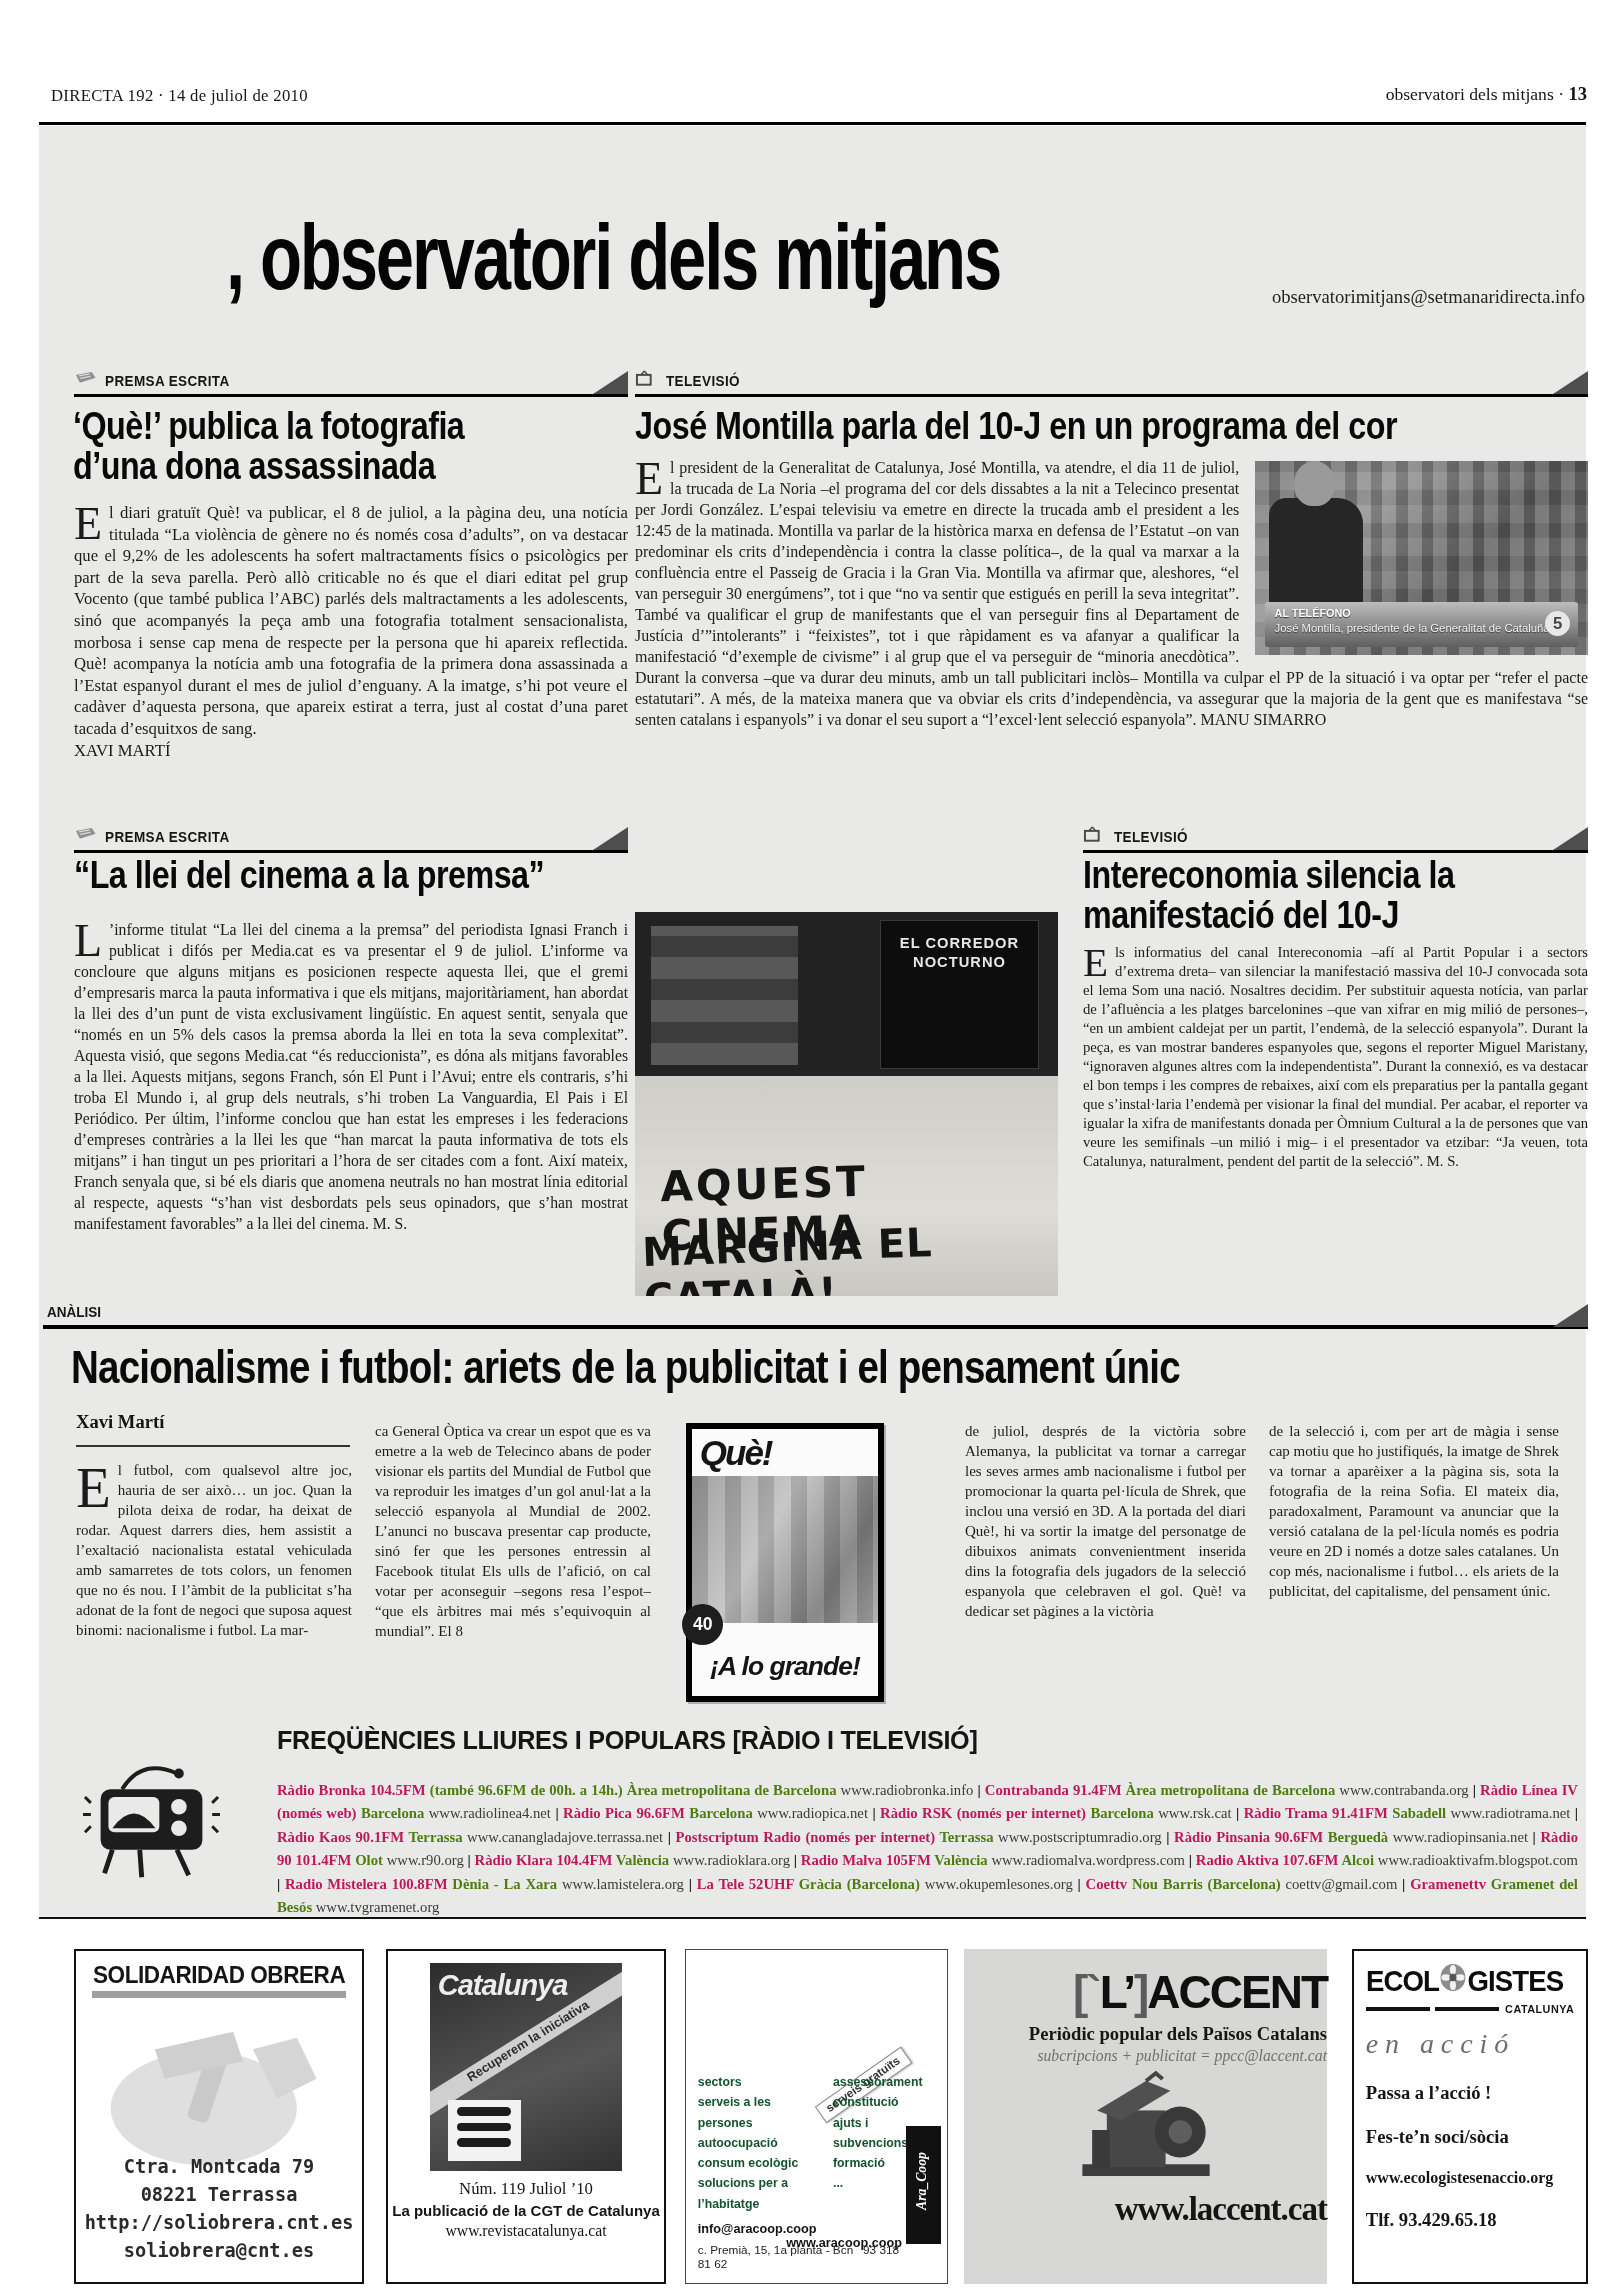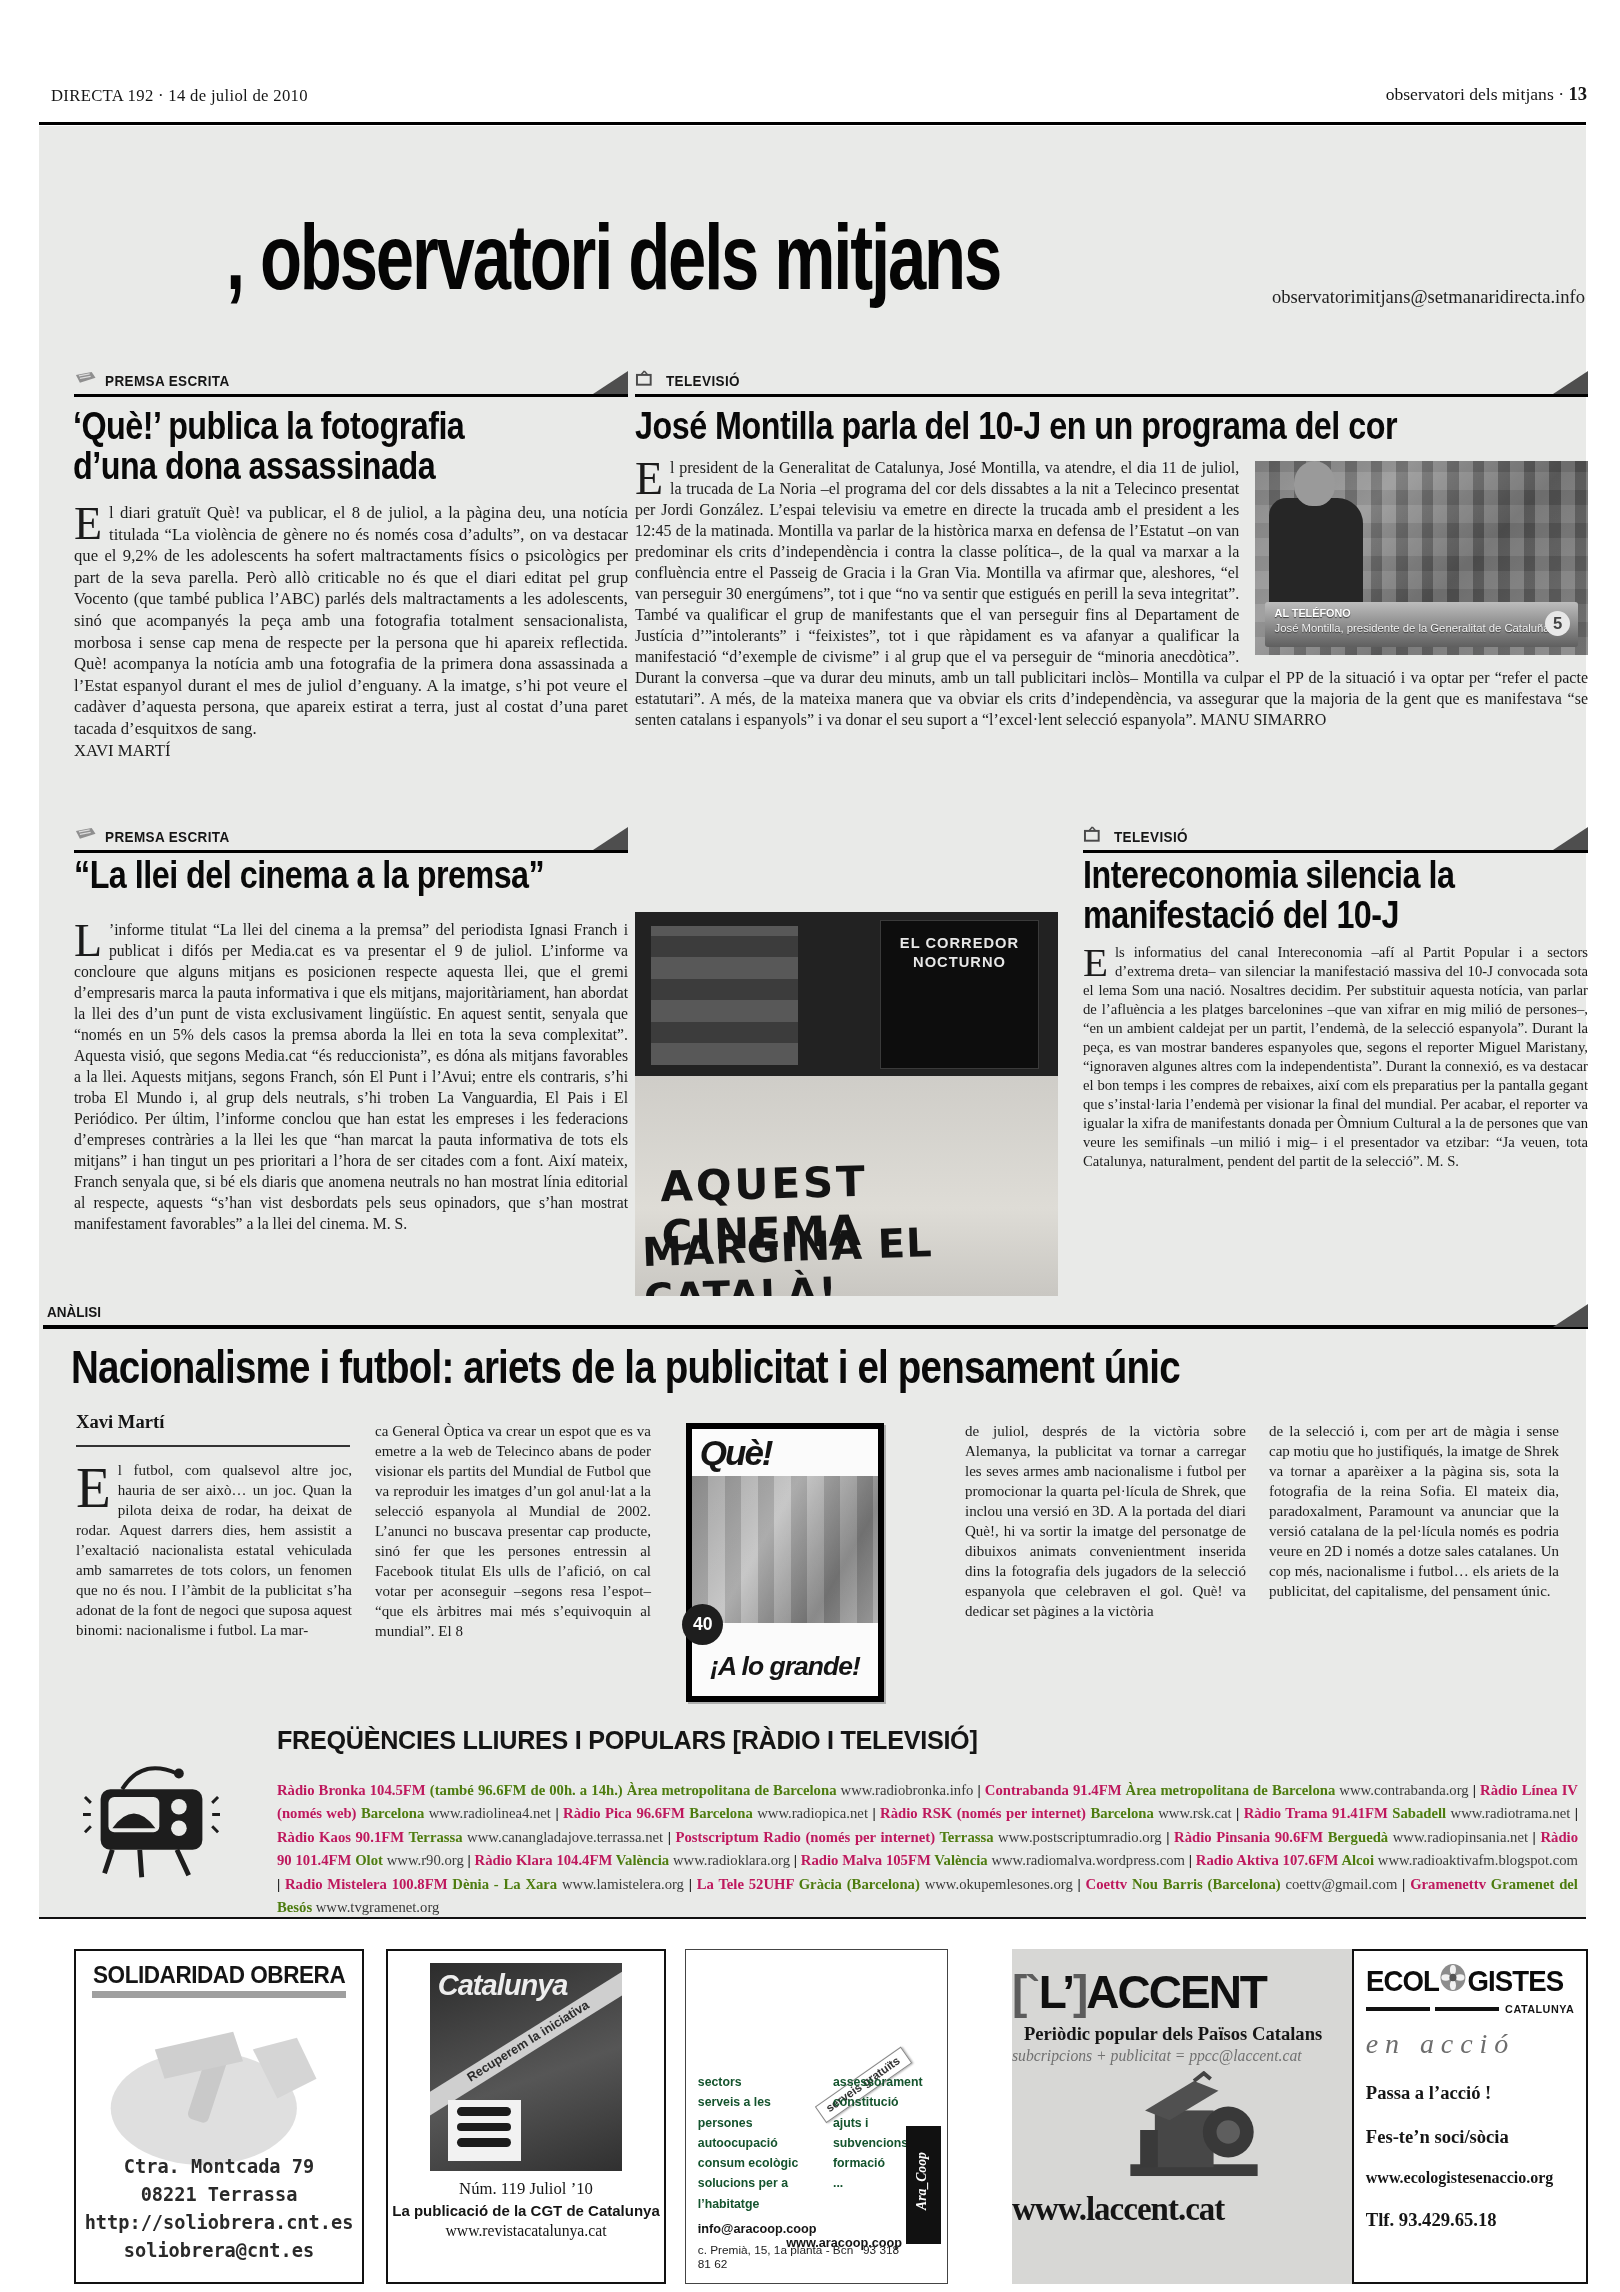--- a/index.html
+++ b/index.html
@@ -123,21 +123,21 @@
                padding:1px 7.8px;box-shadow:1px 1px 2px rgba(0,0,0,.3);}
   .ad3 ul{list-style:none;margin:0;padding:0;font:700 12.3px/1.65 "Liberation Sans",sans-serif;color:#14532d;}
   .ad3 .l-left{position:absolute;left:11.8px;top:122px;width:125px;}
   .ad3 .l-right{position:absolute;left:147px;top:122px;width:98px;}
   .ad3 .ft{position:absolute;left:11.8px;bottom:33px;right:45px;font:700 12.7px "Liberation Sans",sans-serif;}
   .ad3 .ft .w{float:right;}
   .ad3 .ft2{position:absolute;left:11.8px;bottom:11.8px;right:45px;font:400 11.8px "Liberation Sans",sans-serif;color:#222;}
   .ad3 .vbrand{position:absolute;right:5.9px;bottom:39px;width:35px;height:118px;background:#111;}
   .ad3 .vbrand span{position:absolute;left:-33px;top:47px;display:block;transform:rotate(-90deg);
                     color:#fff;font:italic 700 13.7px "Liberation Serif",serif;width:98px;text-align:center;}
-  .ad4{left:1012px;width:363px;background:#d7d7d5;text-align:left;}
+  .ad4{left:964px;width:363px;background:#d7d7d5;text-align:right;}
   .ad4 .logo{margin-top:15.7px;font:700 46px "Liberation Sans",sans-serif;letter-spacing:-2px;color:#101010;}
   .ad4 .logo .bk{color:#5c5c5c;}
   .ad4 .tag{font:700 18.6px "Liberation Serif",serif;margin-top:3.9px;padding-left:12px;}
   .ad4 .sub{font:italic 15.7px "Liberation Serif",serif;color:#707070;margin-top:2.9px;}
   .ad4 .press{margin:5.9px auto 0;width:186px;height:118px;}
   .ad4 .url{font:700 33px "Liberation Serif",serif;letter-spacing:-1px;margin-top:2px;}
   .ad5{left:1352px;width:236px;border:2px solid #111;padding:11.8px 11.8px 0;}
   .ad5 .wm{font:700 30px "Liberation Sans",sans-serif;letter-spacing:-1px;transform:scaleX(.92);
            transform-origin:0 0;white-space:nowrap;color:#0c0c0c;display:flex;align-items:center;}
   .ad5 .rules{display:flex;align-items:center;margin-top:3.9px;}

